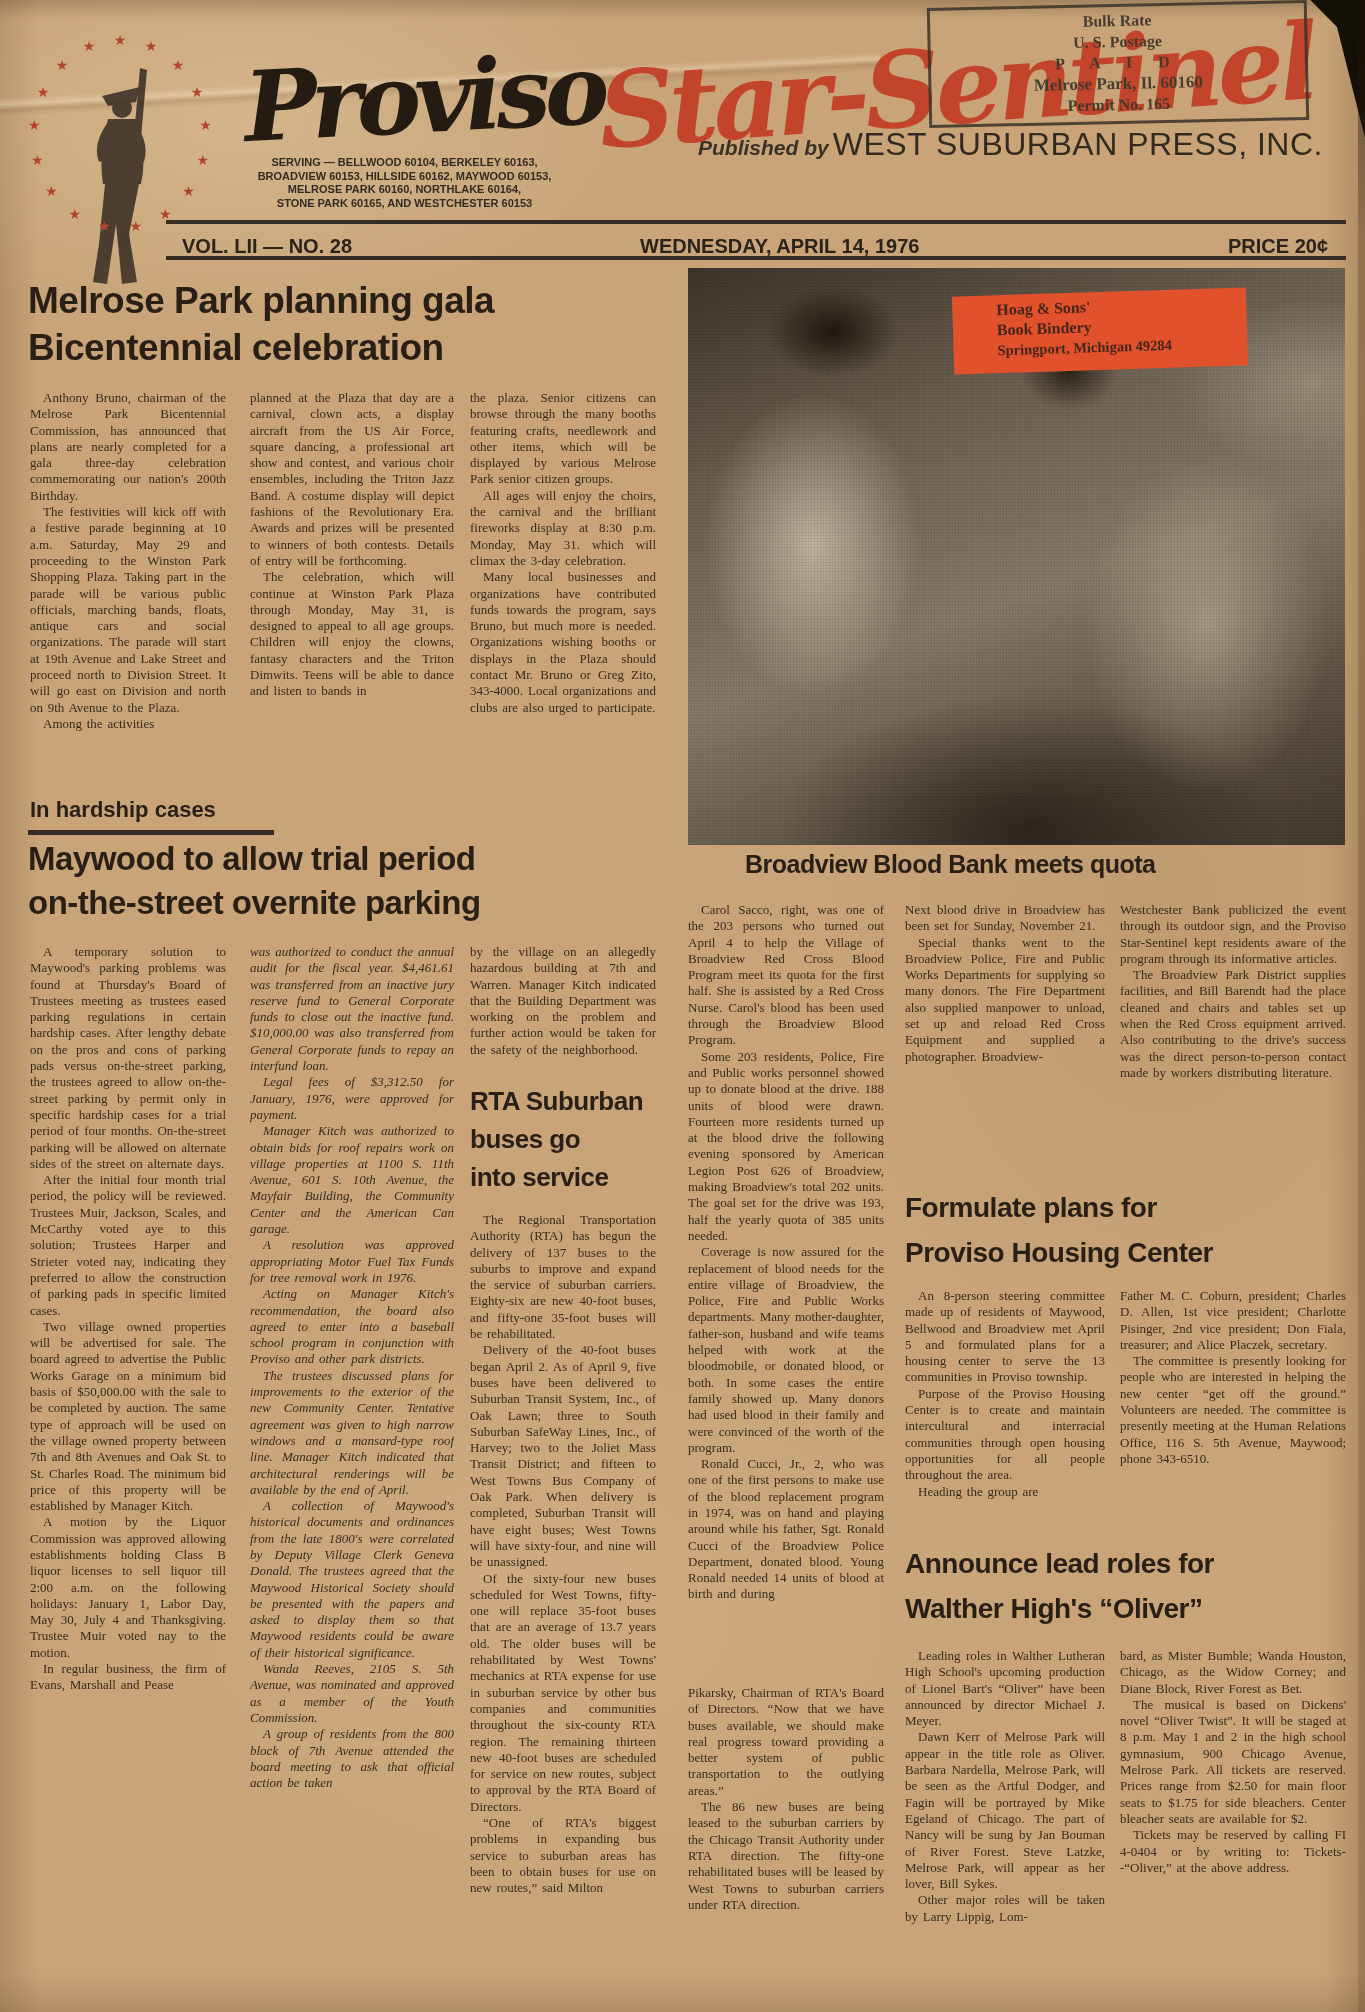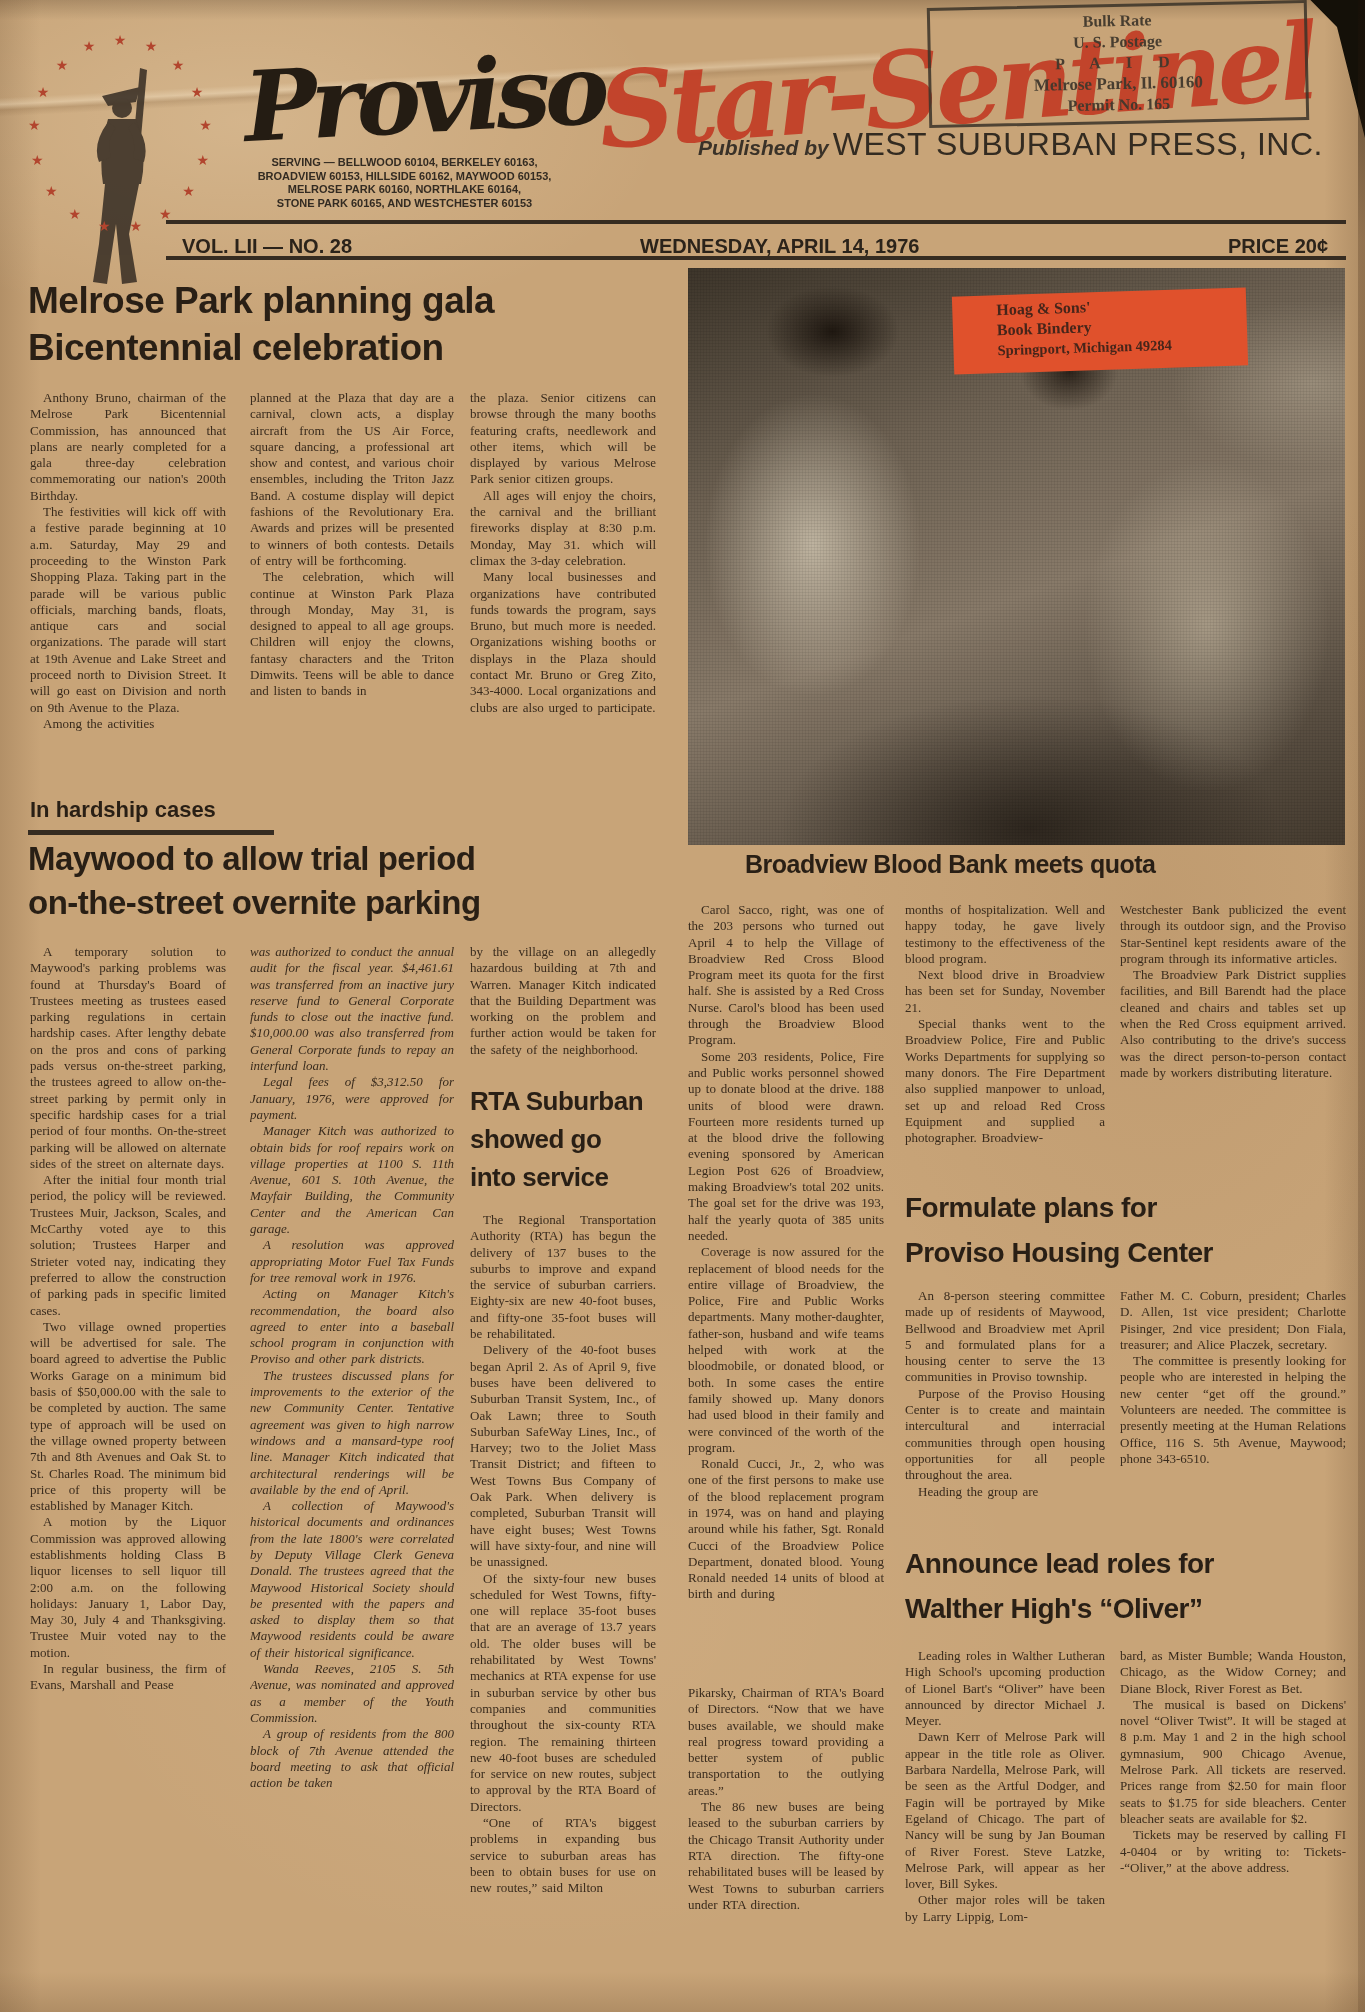--- a/index.html
+++ b/index.html
@@ -174,21 +174,21 @@
       <p>A collection of Maywood's historical documents and ordinances from the late 1800's were correlated by Deputy Village Clerk Geneva Donald. The trustees agreed that the Maywood Historical Society should be presented with the papers and asked to display them so that Maywood residents could be aware of their historical significance.</p>
       <p>Wanda Reeves, 2105 S. 5th Avenue, was nominated and approved as a member of the Youth Commission.</p>
       <p>A group of residents from the 800 block of 7th Avenue attended the board meeting to ask that official action be taken</p>
     </div>
   <div class="abs col cont" style="left:470px;top:944px;width:186px;height:122px;">
       <p>by the village on an allegedly hazardous building at 7th and Warren. Manager Kitch indicated that the Building Department was working on the problem and further action would be taken for the safety of the neighborhood.</p>
     </div>
 
   <div class="abs rta-hl" style="left:470px;top:1082px;">
       <p>RTA Suburban</p>
-      <p>showed go</p>
+      <p>buses go</p>
       <p>into service</p>
     </div>
   <div class="abs col" style="left:470px;top:1212px;width:186px;height:770px;">
       <p>The Regional Transportation Authority (RTA) has begun the delivery of 137 buses to the suburbs to improve and expand the service of suburban carriers. Eighty-six are new 40-foot buses, and fifty-one 35-foot buses will be rehabilitated.</p>
       <p>Delivery of the 40-foot buses began April 2. As of April 9, five buses have been delivered to Suburban Transit System, Inc., of Oak Lawn; three to South Suburban SafeWay Lines, Inc., of Harvey; two to the Joliet Mass Transit District; and fifteen to West Towns Bus Company of Oak Park. When delivery is completed, Suburban Transit will have eight buses; West Towns will have sixty-four, and nine will be unassigned.</p>
       <p>Of the sixty-four new buses scheduled for West Towns, fifty-one will replace 35-foot buses that are an average of 13.7 years old. The older buses will be rehabilitated by West Towns' mechanics at RTA expense for use in suburban service by other bus companies and communities throughout the six-county RTA region. The remaining thirteen new 40-foot buses are scheduled for service on new routes, subject to approval by the RTA Board of Directors.</p>
       <p>“One of RTA's biggest problems in expanding bus service to suburban areas has been to obtain buses for use on new routes,” said Milton</p>
     </div>
   <div class="abs col cont" style="left:688px;top:1685px;width:196px;height:317px;">
       <p>Pikarsky, Chairman of RTA's Board of Directors. “Now that we have buses available, we should make real progress toward providing a better system of public transportation to the outlying areas.”</p>
@@ -196,21 +196,20 @@
     </div>
 
   <div class="abs hl" style="left:745px;top:850px;font-size:25px;">Broadview Blood Bank meets quota</div>
   <div class="abs col" style="left:688px;top:902px;width:196px;height:772px;">
       <p>Carol Sacco, right, was one of the 203 persons who turned out April 4 to help the Village of Broadview Red Cross Blood Program meet its quota for the first half. She is assisted by a Red Cross Nurse. Carol's blood has been used through the Broadview Blood Program.</p>
       <p>Some 203 residents, Police, Fire and Public works personnel showed up to donate blood at the drive. 188 units of blood were drawn. Fourteen more residents turned up at the blood drive the following evening sponsored by American Legion Post 626 of Broadview, making Broadview's total 202 units. The goal set for the drive was 193, half the yearly quota of 385 units needed.</p>
       <p>Coverage is now assured for the replacement of blood needs for the entire village of Broadview, the Police, Fire and Public Works departments. Many mother-daughter, father-son, husband and wife teams helped with work at the bloodmobile, or donated blood, or both. In some cases the entire family showed up. Many donors had used blood in their family and were convinced of the worth of the program.</p>
       <p>Ronald Cucci, Jr., 2, who was one of the first persons to make use of the blood replacement program in 1974, was on hand and playing around while his father, Sgt. Ronald Cucci of the Broadview Police Department, donated blood. Young Ronald needed 14 units of blood at birth and during</p>
     </div>
   <div class="abs col cont" style="left:905px;top:902px;width:200px;height:280px;">
-      <p>months of hospitalization. Well and happy today, he gave lively testimony to the effectiveness of the blood program.</p>
       <p>Next blood drive in Broadview has been set for Sunday, November 21.</p>
       <p>Special thanks went to the Broadview Police, Fire and Public Works Departments for supplying so many donors. The Fire Department also supplied manpower to unload, set up and reload Red Cross Equipment and supplied a photographer. Broadview-</p>
     </div>
   <div class="abs col cont" style="left:1120px;top:902px;width:226px;height:280px;">
       <p>Westchester Bank publicized the event through its outdoor sign, and the Proviso Star-Sentinel kept residents aware of the program through its informative articles.</p>
       <p>The Broadview Park District supplies facilities, and Bill Barendt had the place cleaned and chairs and tables set up when the Red Cross equipment arrived. Also contributing to the drive's success was the direct person-to-person contact made by workers distributing literature.</p>
     </div>
 
   <div class="abs hl" style="left:905px;top:1192px;font-size:28px;">Formulate plans for</div>
   <div class="abs hl" style="left:905px;top:1237px;font-size:28px;">Proviso Housing Center</div>

